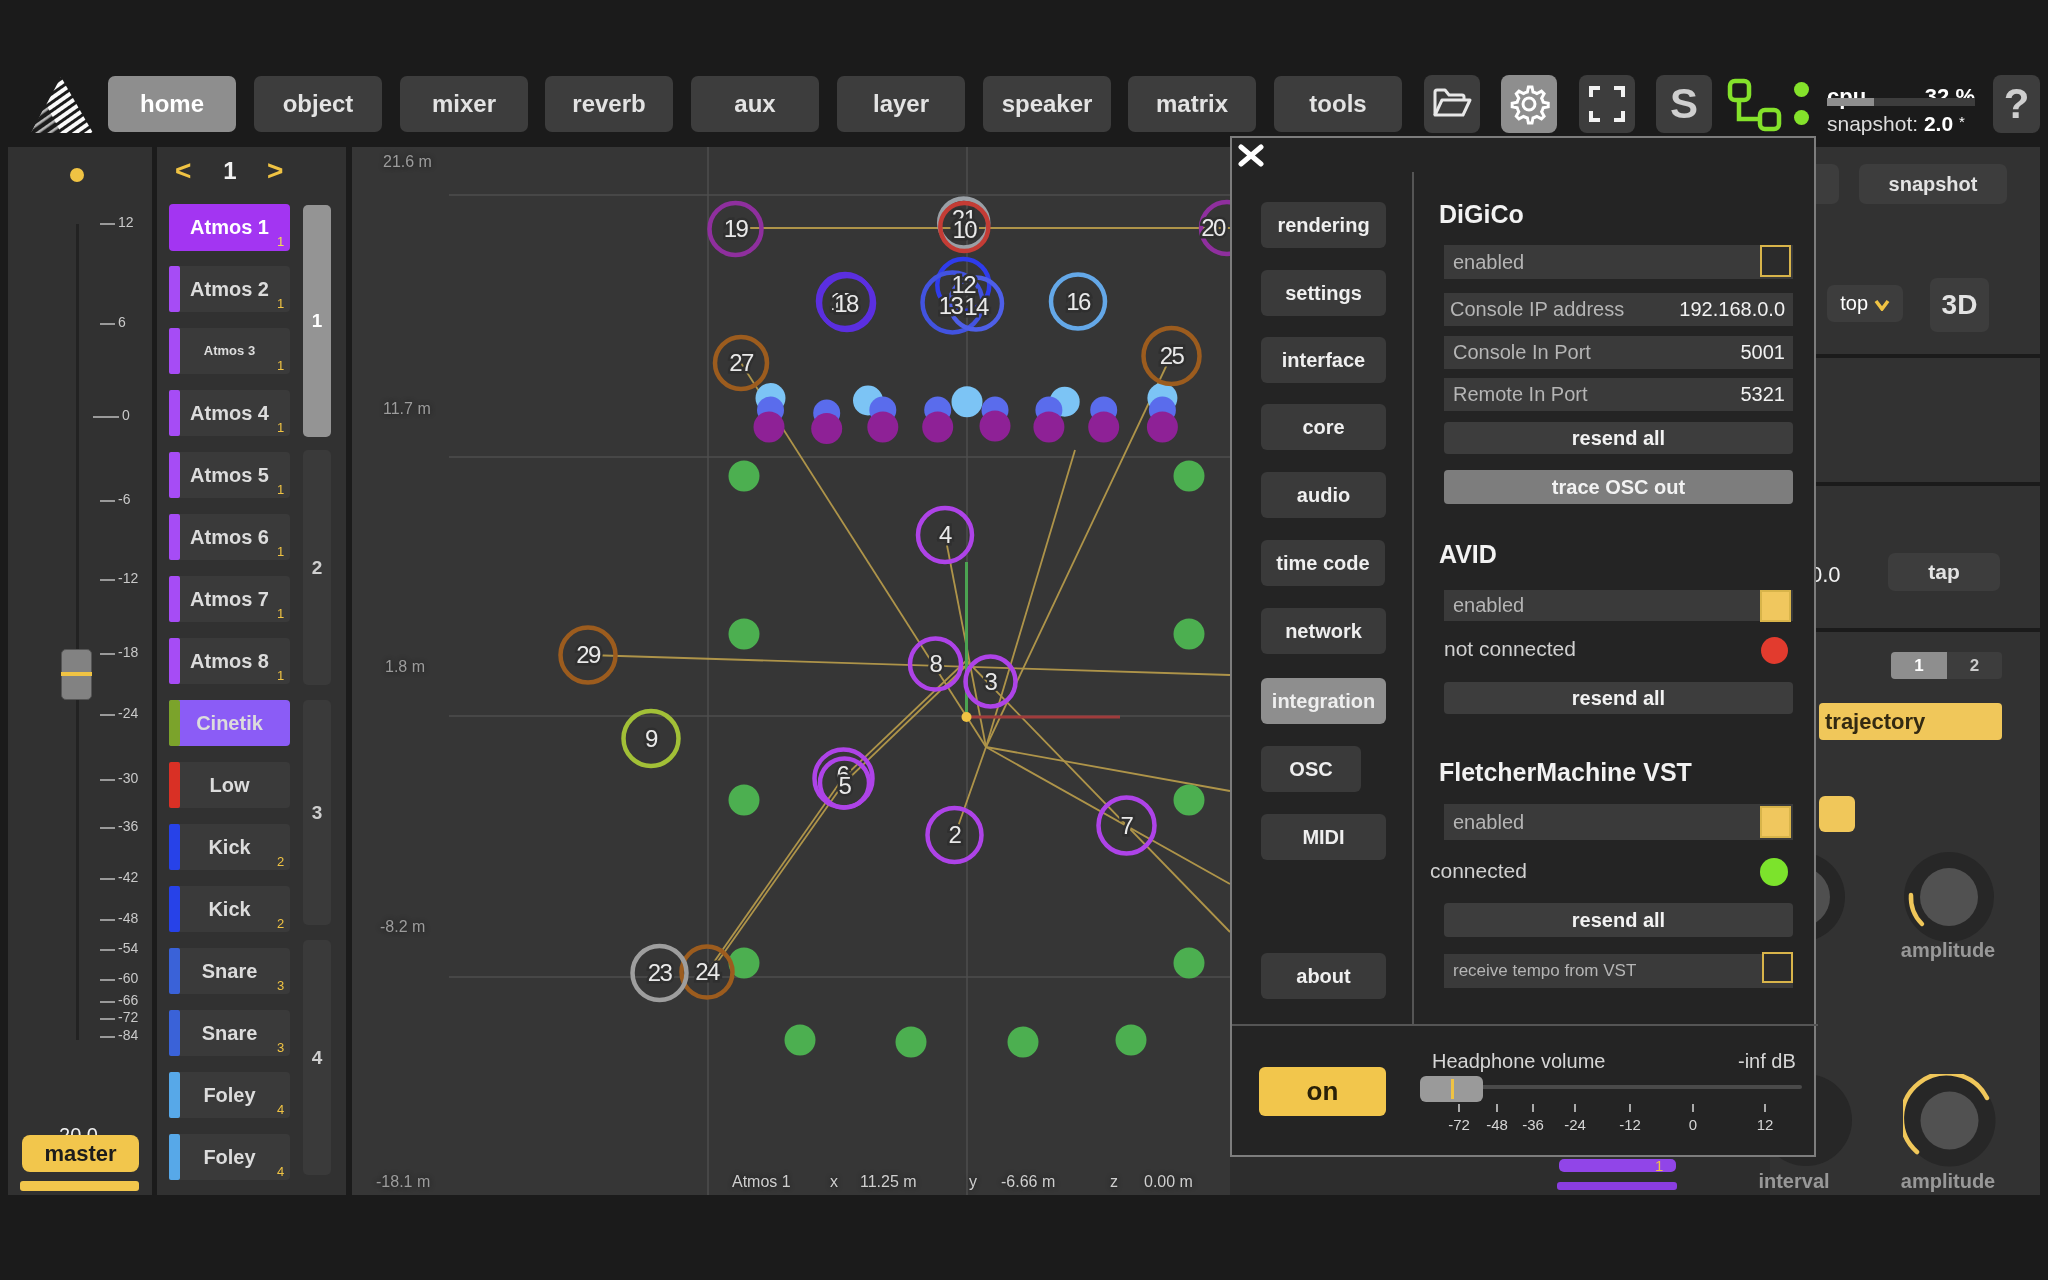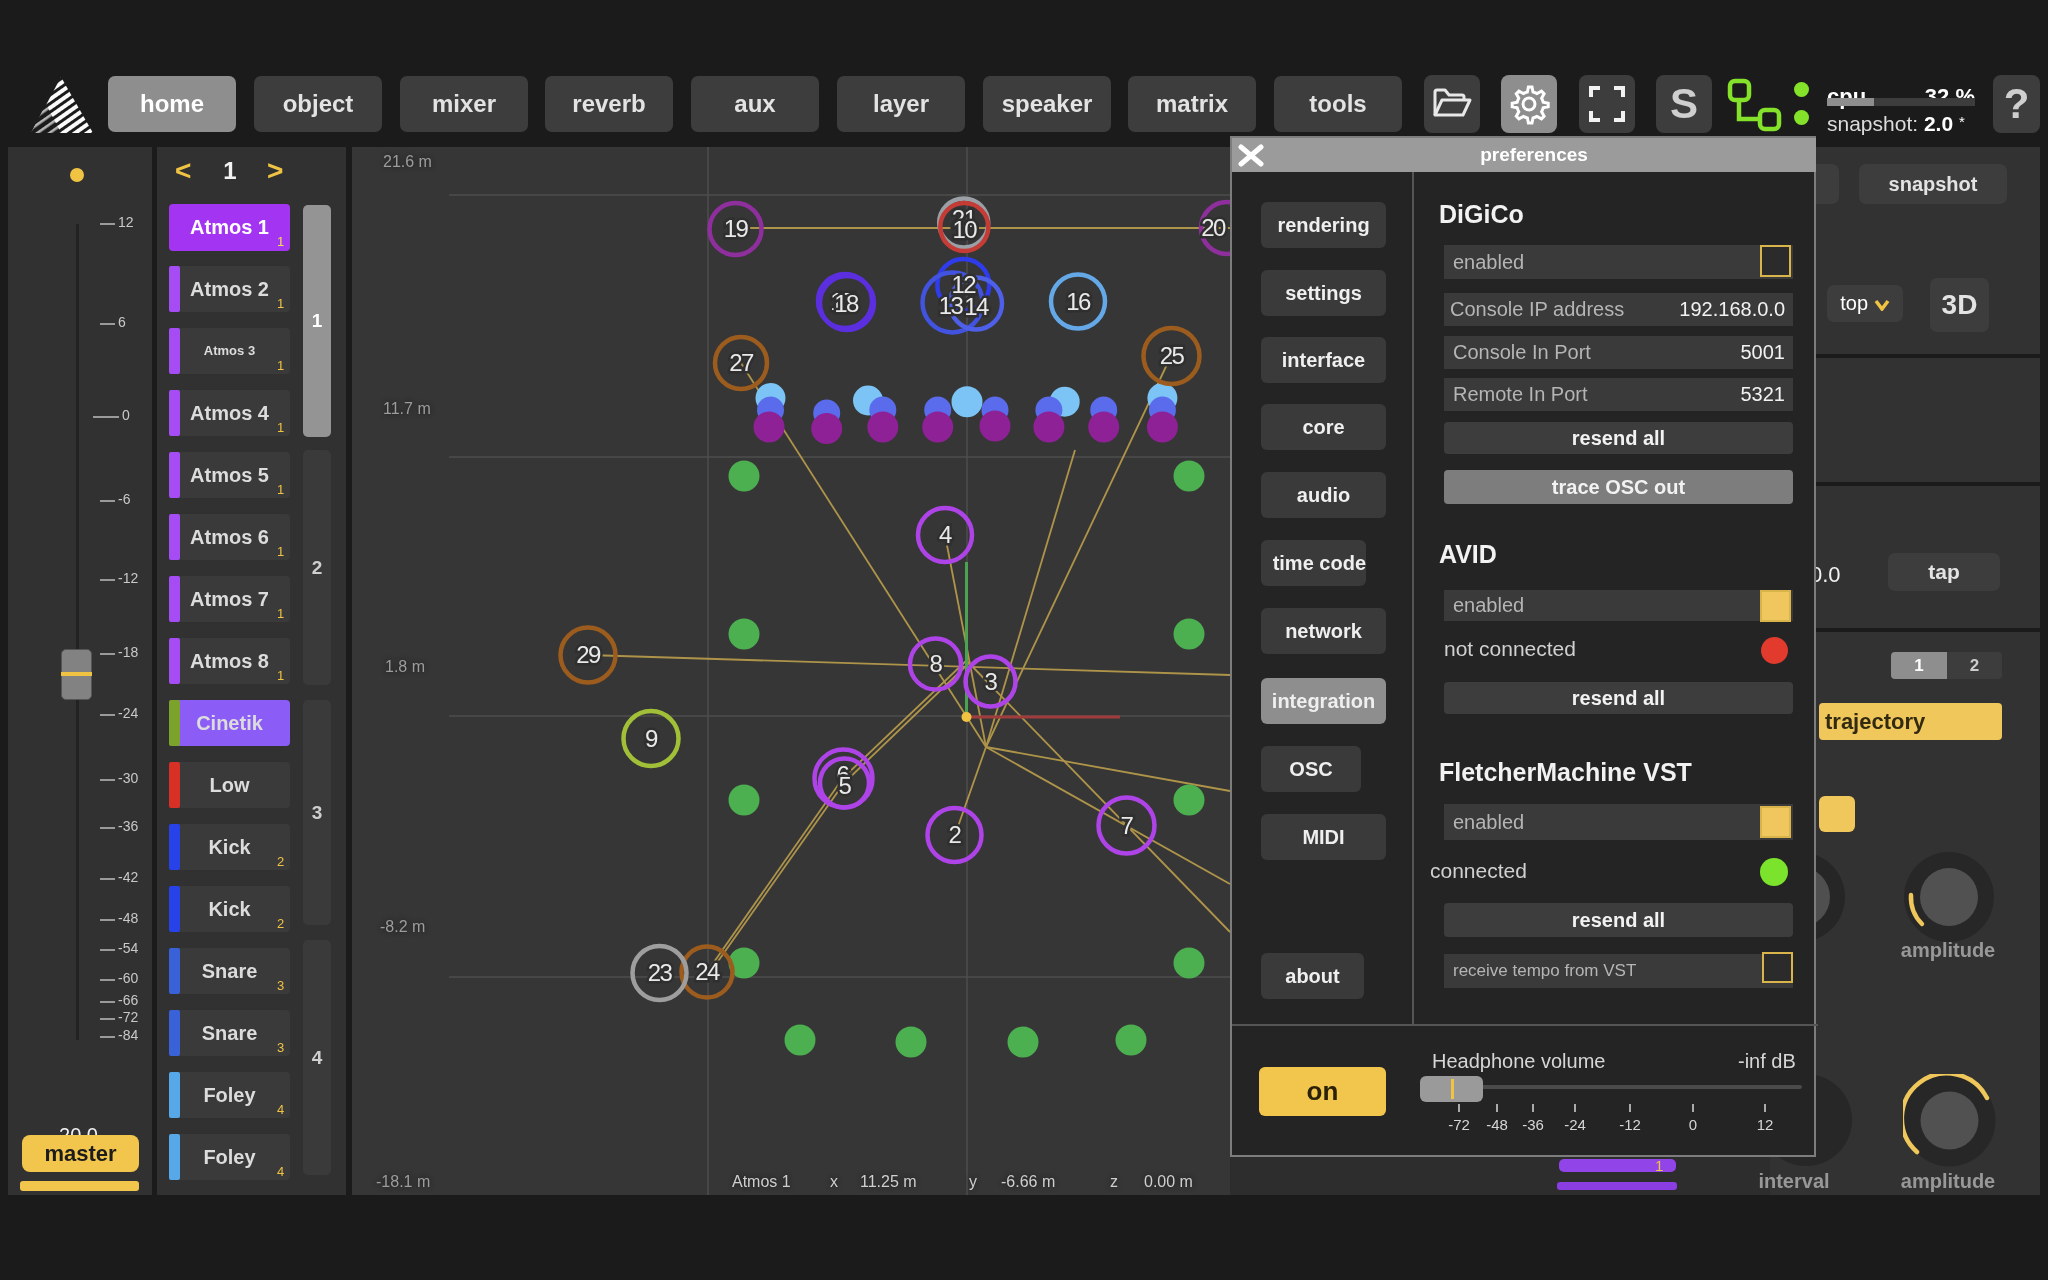--- a/index.html
+++ b/index.html
@@ -364,40 +364,39 @@
   <svg class="abs" style="left:133px;top:927px;" width="93" height="93" viewBox="0 0 93 93">
     <circle cx="46.5" cy="46.5" r="46" fill="#272727"></circle>
     <circle cx="46.5" cy="46.5" r="29" fill="#515151"></circle>
     <path d="M 14 78 A 45 45 0 1 1 84 24" fill="none" stroke="#f0c75a" stroke-width="4.5" stroke-linecap="round"></path>
   </svg>
   <div class="abs" style="left:-26px;top:1023px;width:100px;text-align:center;color:#989898;font-weight:bold;font-size:20px;">interval</div>
   <div class="abs" style="left:108px;top:1023px;width:140px;text-align:center;color:#989898;font-weight:bold;font-size:20px;">amplitude</div>
 </div>
 
 <div class="abs" id="modal" style="left:1230px;top:136px;width:586px;height:1021px;background:#242424;border:2px solid #7d7d7d;">
-  <div class="abs" style="left:0;top:0;width:584px;height:34px;background:#9b9b9b;color:#fff;font-weight:bold;font-size:19px;text-align:center;line-height:34px;text-indent:20px;">preferences</div>
   <svg class="abs" style="left:6px;top:6px;" width="26" height="23" viewBox="0 0 26 23">
     <g stroke="#fff" stroke-width="5" stroke-linecap="round">
       <line x1="3" y1="3" x2="23" y2="20"></line>
           <line x1="23" y1="3" x2="3" y2="20"></line>
     </g>
   </svg>
 
   <div id="modalnav">
         <div class="abs" style="left:29px;top:64px;width:125px;height:46px;background:#3a3a3a;border-radius:6px;color:#efefef;font-weight:bold;font-size:20px;text-align:center;line-height:46px;">rendering</div>
         <div class="abs" style="left:29px;top:132px;width:125px;height:46px;background:#3a3a3a;border-radius:6px;color:#efefef;font-weight:bold;font-size:20px;text-align:center;line-height:46px;">settings</div>
         <div class="abs" style="left:29px;top:199px;width:125px;height:46px;background:#3a3a3a;border-radius:6px;color:#efefef;font-weight:bold;font-size:20px;text-align:center;line-height:46px;">interface</div>
         <div class="abs" style="left:29px;top:266px;width:125px;height:46px;background:#3a3a3a;border-radius:6px;color:#efefef;font-weight:bold;font-size:20px;text-align:center;line-height:46px;">core</div>
         <div class="abs" style="left:29px;top:334px;width:125px;height:46px;background:#3a3a3a;border-radius:6px;color:#efefef;font-weight:bold;font-size:20px;text-align:center;line-height:46px;">audio</div>
-        <div class="abs" style="left:29px;top:402px;width:105px;height:46px;background:#3a3a3a;border-radius:6px;color:#efefef;font-weight:bold;font-size:20px;text-align:right;line-height:46px;">time code</div>
+        <div class="abs" style="left:29px;top:402px;width:124px;height:46px;background:#3a3a3a;border-radius:6px;color:#efefef;font-weight:bold;font-size:20px;text-align:center;line-height:46px;">time code</div>
         <div class="abs" style="left:29px;top:470px;width:125px;height:46px;background:#3a3a3a;border-radius:6px;color:#efefef;font-weight:bold;font-size:20px;text-align:center;line-height:46px;">network</div>
         <div class="abs" style="left:29px;top:540px;width:125px;height:46px;background:#8e8e8e;border-radius:6px;color:#efefef;font-weight:bold;font-size:20px;text-align:center;line-height:46px;">integration</div>
         <div class="abs" style="left:29px;top:608px;width:100px;height:46px;background:#3a3a3a;border-radius:6px;color:#efefef;font-weight:bold;font-size:20px;text-align:center;line-height:46px;">OSC</div>
         <div class="abs" style="left:29px;top:676px;width:125px;height:46px;background:#3a3a3a;border-radius:6px;color:#efefef;font-weight:bold;font-size:20px;text-align:center;line-height:46px;">MIDI</div>
-        <div class="abs" style="left:29px;top:815px;width:103px;height:46px;background:#3a3a3a;border-radius:6px;color:#efefef;font-weight:bold;font-size:20px;text-align:center;line-height:46px;">about</div>
+        <div class="abs" style="left:29px;top:815px;width:125px;height:46px;background:#3a3a3a;border-radius:6px;color:#efefef;font-weight:bold;font-size:20px;text-align:center;line-height:46px;">about</div>
       </div>
   <div class="abs" style="left:180px;top:34px;width:2px;height:852px;background:#555;"></div>
   <div class="abs" style="left:0px;top:886px;width:586px;height:2px;background:#555;"></div>
 
   <div id="modalcontent">
         <div class="abs" style="left:207px;top:62px;color:#f2f2f2;font-weight:bold;font-size:25px;">DiGiCo</div>
         <div class="abs" style="left:212px;top:107px;width:349px;height:34px;background:#3a3a3a;color:#b5b5b5;font-size:20px;line-height:34px;padding-left:9px;">enabled</div>
         <div class="abs" style="left:528px;top:107px;width:31px;height:32px;background:#2b2b2b;border:2px solid #d8b44a;"></div>
         <div class="abs" style="left:212px;top:155px;width:349px;height:33px;background:#3a3a3a;color:#b5b5b5;font-size:20px;line-height:33px;padding-left:6px;">Console IP address<span style="float:right;color:#f2f2f2;padding-right:8px;">192.168.0.0</span></div>
         <div class="abs" style="left:212px;top:198px;width:349px;height:33px;background:#3a3a3a;color:#b5b5b5;font-size:20px;line-height:33px;padding-left:9px;">Console In Port<span style="float:right;color:#f2f2f2;padding-right:8px;">5001</span></div>

